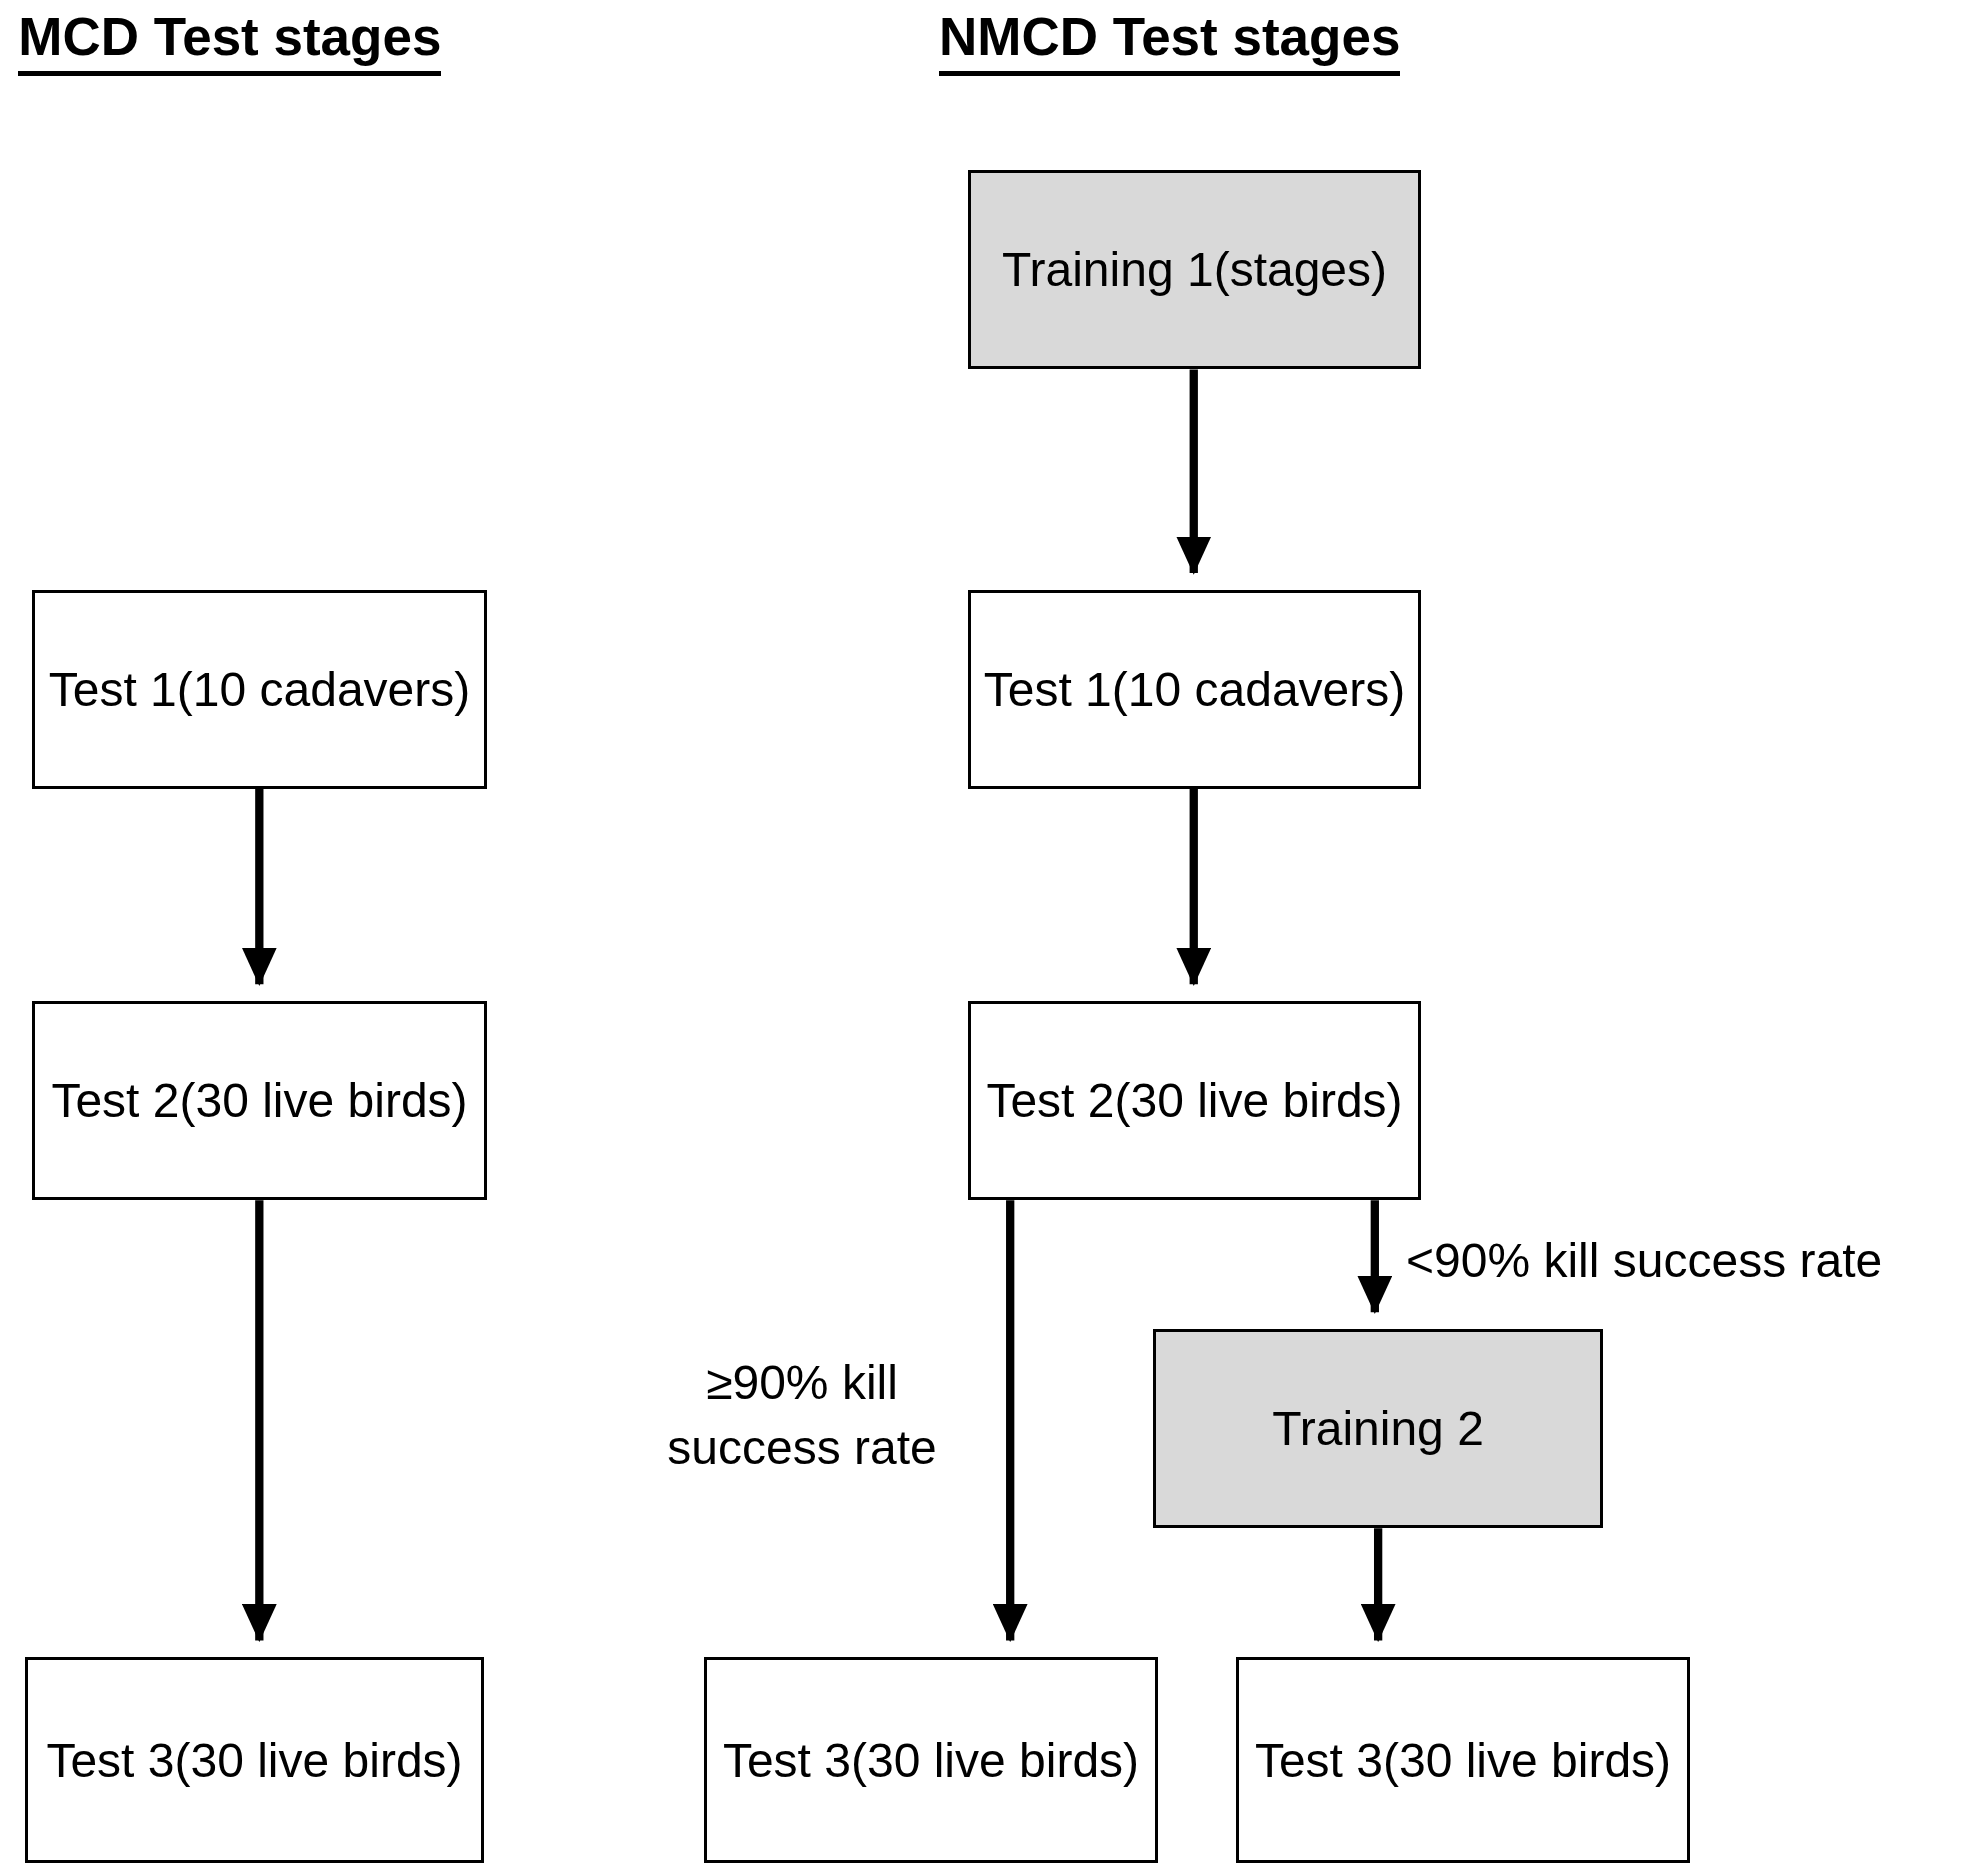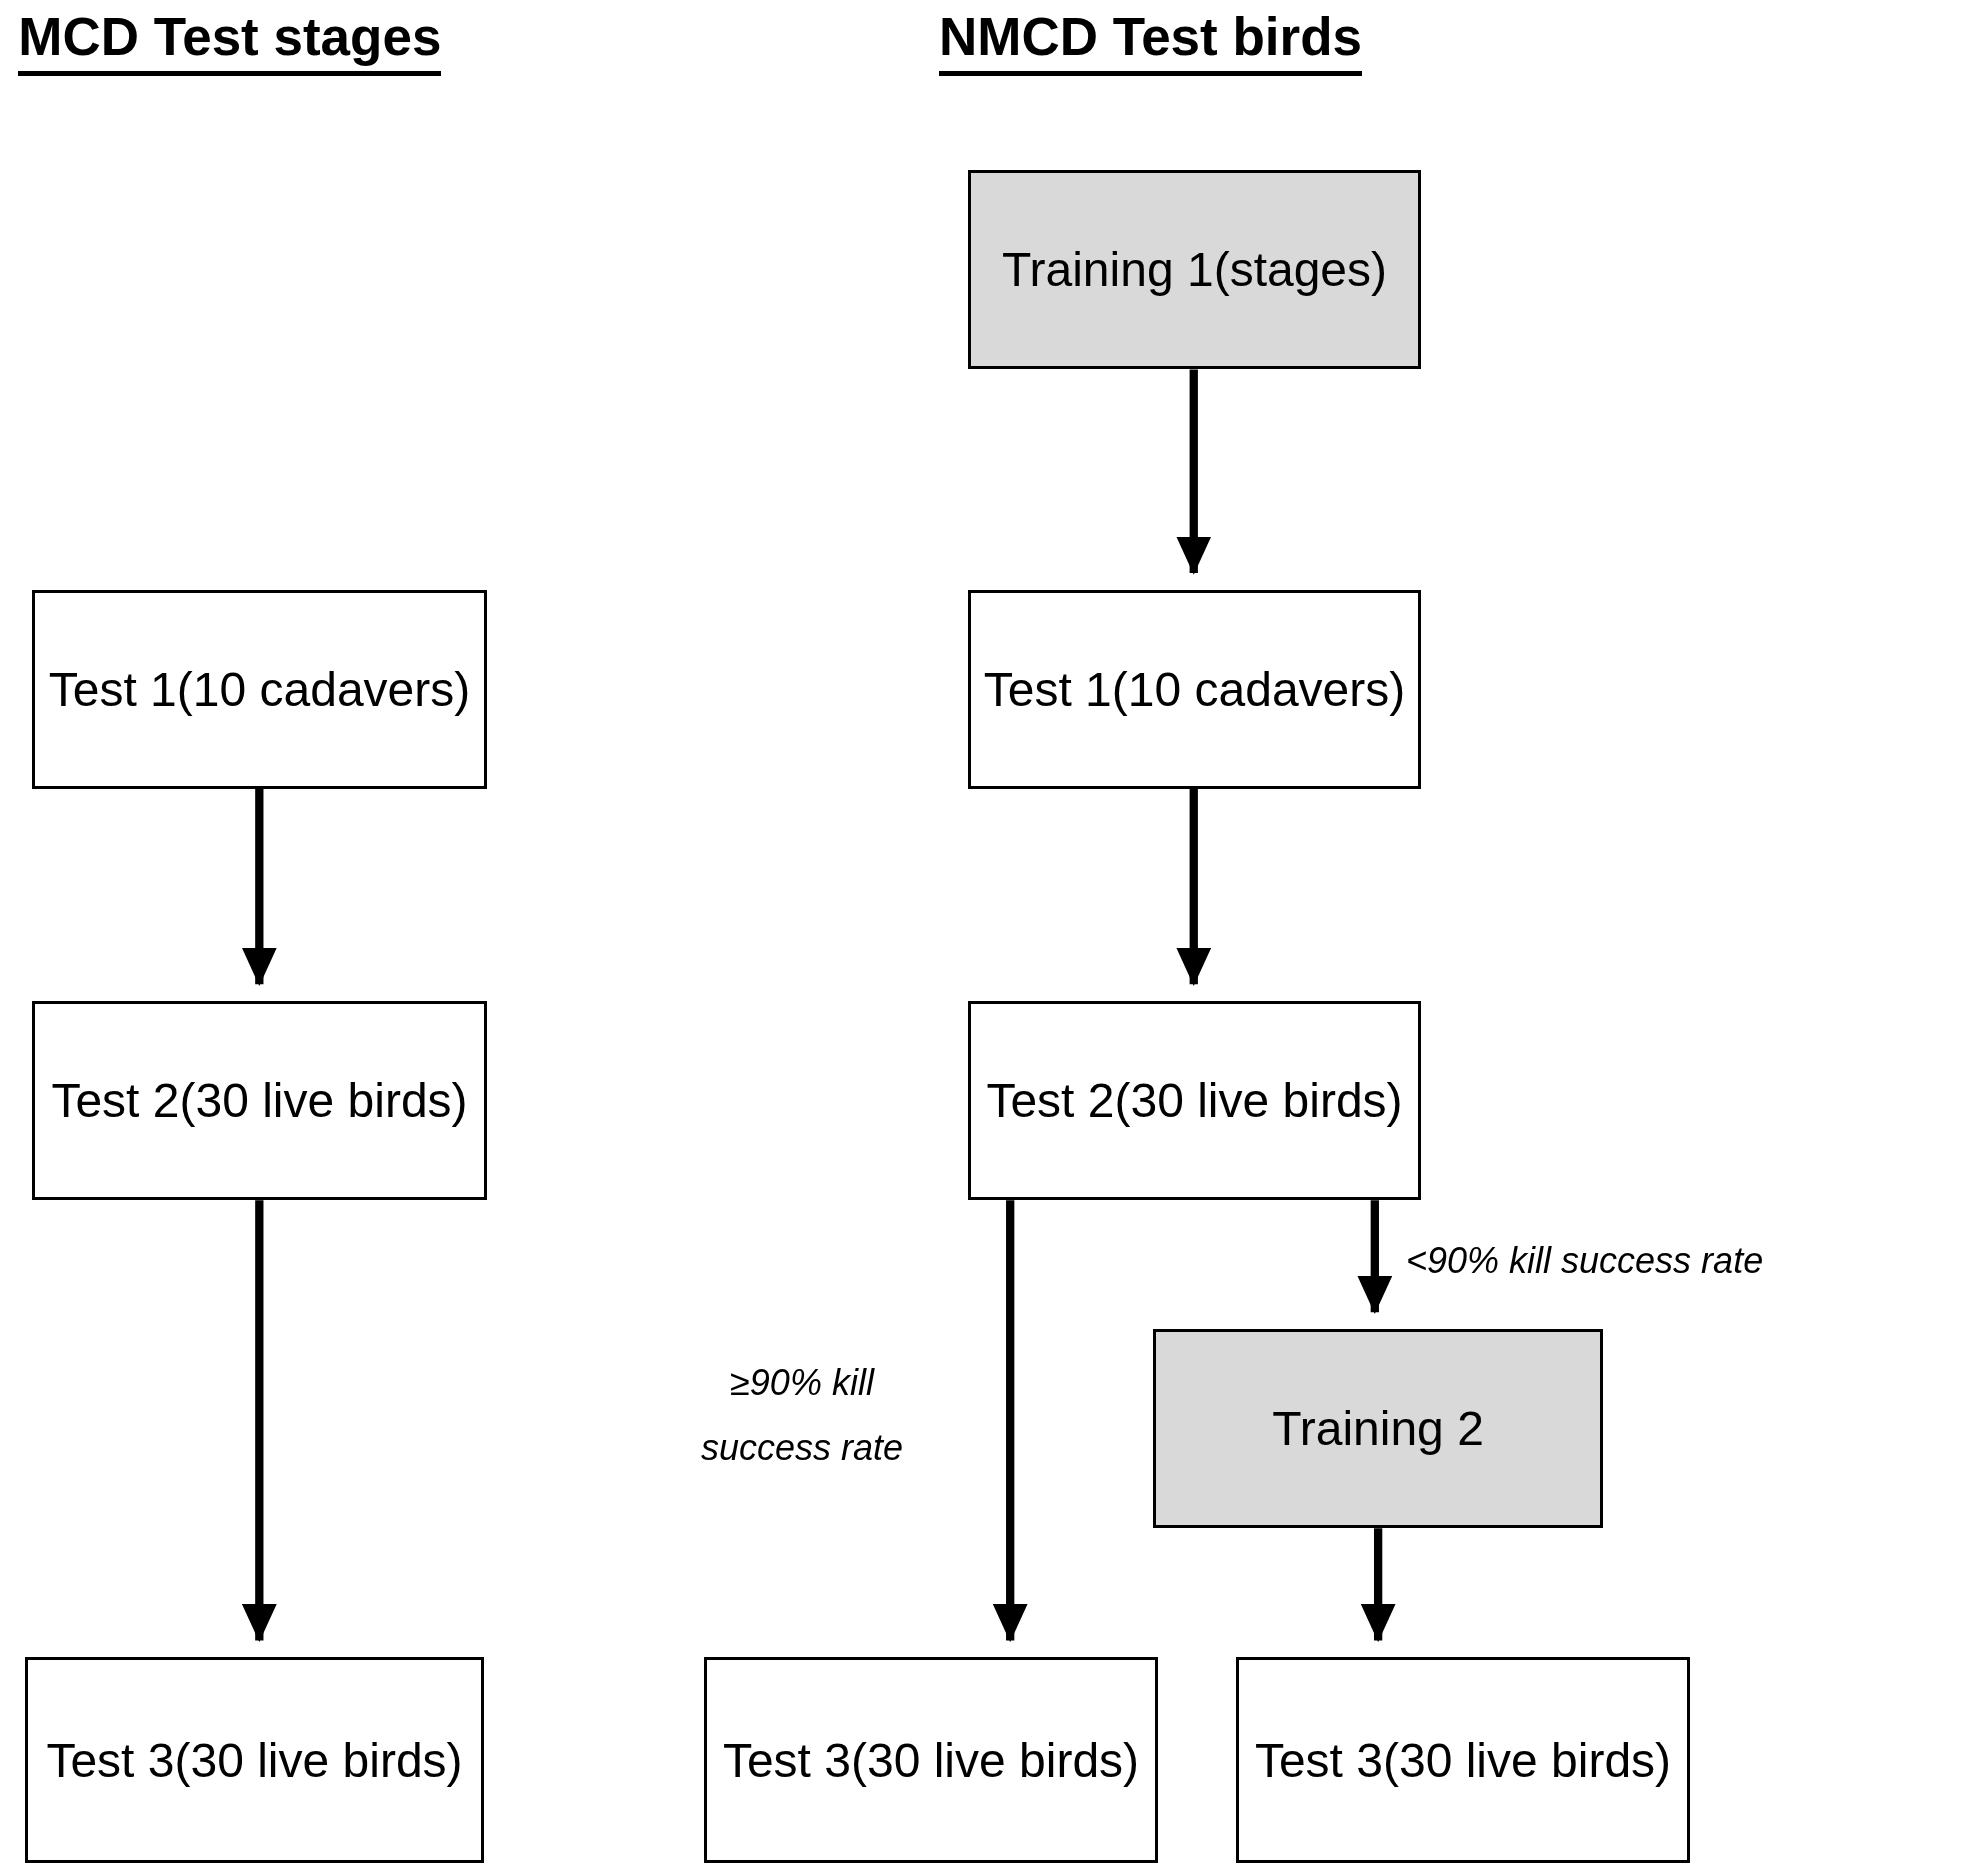--- a/index.html
+++ b/index.html
@@ -47,38 +47,37 @@
   #box-mcd-test3{left:25px;top:1657px;width:459px;height:206px;}
   
   #box-nmcd-training1{left:968px;top:170px;width:453px;height:199px;}
   #box-nmcd-test1{left:968px;top:590px;width:453px;height:199px;}
   #box-nmcd-test2{left:968px;top:1001px;width:453px;height:199px;}
   #box-nmcd-training2{left:1153px;top:1329px;width:450px;height:199px;gap:20px;}
   #box-nmcd-test3-left{left:704px;top:1657px;width:454px;height:206px;}
   #box-nmcd-test3-right{left:1236px;top:1657px;width:454px;height:206px;}
   .edge-label{
     position:absolute;
-    font-size:36px;
-    font-style:italic;
+    font-size:48px;
     line-height:65px;
     white-space:nowrap;
   }
   #label-ge90{left:615px;top:1350px;width:374px;text-align:center;white-space:normal;}
   #label-lt90{left:1406px;top:1228px;}
   svg.arrows{position:absolute;left:0;top:0;pointer-events:none;}
   svg.arrows line{stroke:var(--ink);stroke-width:10;}
 </style>
 </head>
 <body>
 
 <div class="canvas">
 
   <div class="col-title" id="title-mcd">MCD Test stages</div>
 
-  <div class="col-title" id="title-nmcd">NMCD Test birds</div>
+  <div class="col-title" id="title-nmcd">NMCD Test stages</div>
 
   <svg class="arrows" width="1983" height="1873" viewBox="0 0 2387 2255">
     <defs>
       <marker id="ah" markerWidth="4.6" markerHeight="4.2" refX="4.4" refY="2.1" orient="auto" markerUnits="strokeWidth">
         <path d="M0,0 L4.6,2.1 L0,4.2 Z" fill="#000000"></path>
       </marker>
     </defs>
     <line x1="312" y1="950" x2="312" y2="1185" marker-end="url(#ah)"></line>
     <line x1="312" y1="1445" x2="312" y2="1975" marker-end="url(#ah)"></line>
     <line x1="1437" y1="445" x2="1437" y2="690" marker-end="url(#ah)"></line>

